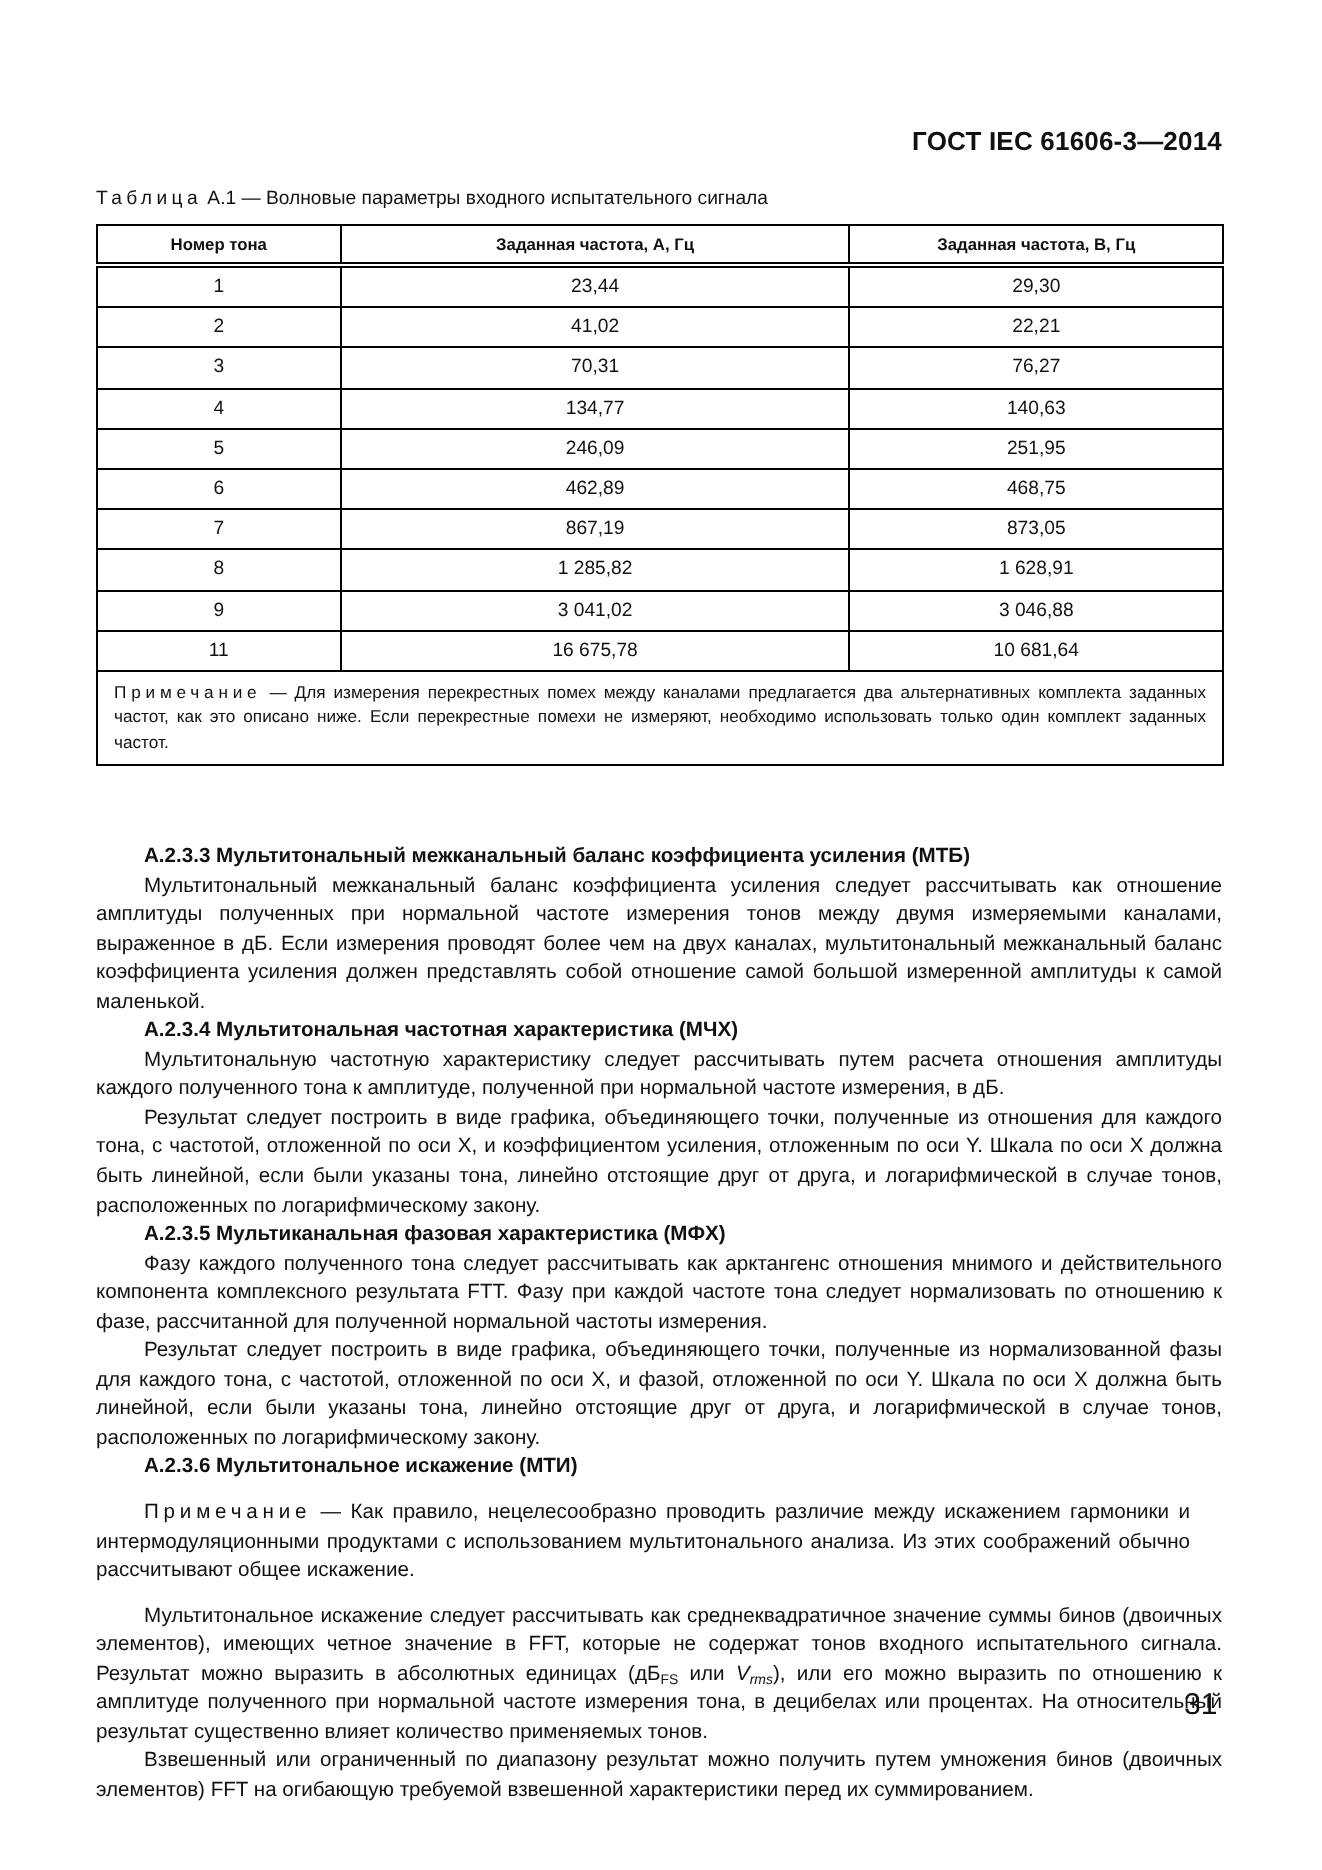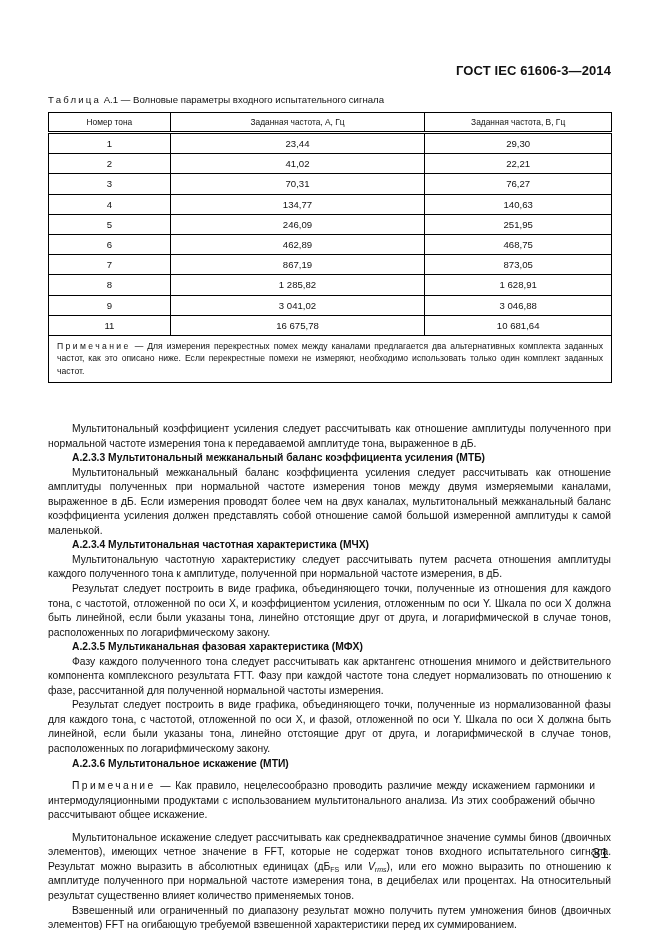--- a/index.html
+++ b/index.html
@@ -3,21 +3,21 @@
 <meta charset="utf-8">
 <style>
   html, body { margin: 0; padding: 0; background: #ffffff; }
   body { width: 661px; height: 935px; position: relative; overflow: hidden;
          font-family: "Liberation Sans", sans-serif; color: #111; }
   .doc-code { position: absolute; top: 63px; right: 50px; font-weight: bold; font-size: 13px; letter-spacing: 0.1px; }
   .table-caption { position: absolute; top: 94px; left: 48px; font-size: 9.6px; }
   .table-caption .spaced { letter-spacing: 2.2px; }
   table.freq { position: absolute; top: 112px; left: 48px; width: 564px; border-collapse: collapse; font-size: 9.6px; }
   table.freq th, table.freq td { border: 1.2px solid #000; text-align: center; padding: 0; }
-  table.freq th { height: 18px; font-weight: normal; font-size: 8.4px; border-bottom: 3px double #000; }
+  table.freq th { height: 18px; font-weight: bold; font-size: 8.4px; border-bottom: 3px double #000; }
   table.freq td { height: 19.2px; }
   table.freq col.c1 { width: 122px; }
   table.freq col.c2 { width: 255px; }
   table.freq col.c3 { width: 187px; }
   table.freq td.note { text-align: justify; padding: 4px 8px 5px 8px; font-size: 8.6px; line-height: 12.4px; height: auto; }
   .spaced-word { letter-spacing: 2.4px; }
   .body-text { position: absolute; top: 422px; left: 48px; width: 563px; font-size: 10.3px; line-height: 14.55px; text-align: justify; }
   .body-text p { margin: 0; }
   .body-text p.ind { text-indent: 24px; }
   .body-text h4 { margin: 0; padding-left: 24px; font-size: 10.3px; font-weight: bold; }
@@ -98,21 +98,20 @@
       </tr>
     </tbody>
   <tfoot>
     <tr>
       <td class="note" colspan="3"><span class="spaced-word">Примечание</span><span> — Для измерения перекрестных помех между каналами предлагается два альтернативных комплекта заданных частот, как это описано ниже. Если перекрестные помехи не измеряют, необходимо использовать только один комплект заданных частот.</span></td>
     </tr>
   </tfoot>
 </table>
 
 <div class="body-text">
-  <p class="ind">Мультитональный коэффициент усиления следует рассчитывать как отношение амплитуды полученного при нормальной частоте измерения тона к передаваемой амплитуде тона, выраженное в дБ.</p>
 
   <h4>А.2.3.3 Мультитональный межканальный баланс коэффициента усиления (МТБ)</h4>
   <p class="ind">Мультитональный межканальный баланс коэффициента усиления следует рассчитывать как отношение амплитуды полученных при нормальной частоте измерения тонов между двумя измеряемыми каналами, выраженное в дБ. Если измерения проводят более чем на двух каналах, мультитональный межканальный баланс коэффициента усиления должен представлять собой отношение самой большой измеренной амплитуды к самой маленькой.</p>
 
   <h4>А.2.3.4 Мультитональная частотная характеристика (МЧХ)</h4>
   <p class="ind">Мультитональную частотную характеристику следует рассчитывать путем расчета отношения амплитуды каждого полученного тона к амплитуде, полученной при нормальной частоте измерения, в дБ.</p>
   <p class="ind">Результат следует построить в виде графика, объединяющего точки, полученные из отношения для каждого тона, с частотой, отложенной по оси X, и коэффициентом усиления, отложенным по оси Y. Шкала по оси X должна быть линейной, если были указаны тона, линейно отстоящие друг от друга, и логарифмической в случае тонов, расположенных по логарифмическому закону.</p>
 
   <h4>А.2.3.5 Мультиканальная фазовая характеристика (МФХ)</h4>
   <p class="ind">Фазу каждого полученного тона следует рассчитывать как арктангенс отношения мнимого и действительного компонента комплексного результата FTT. Фазу при каждой частоте тона следует нормализовать по отношению к фазе, рассчитанной для полученной нормальной частоты измерения.</p>

